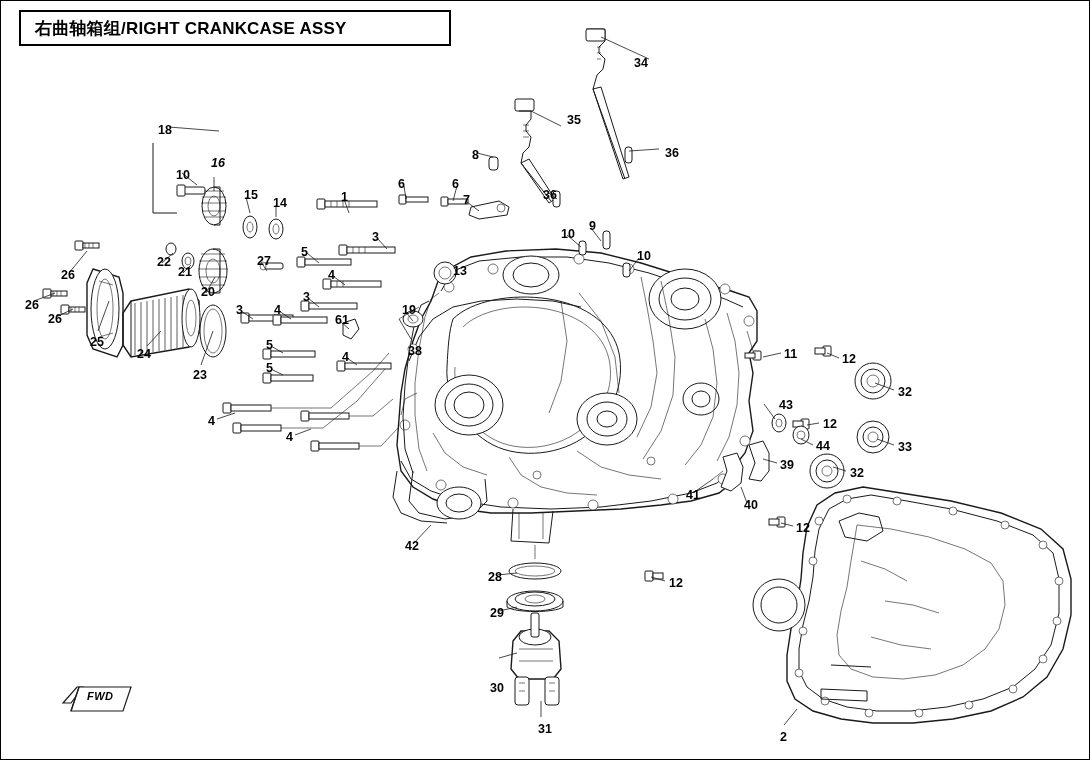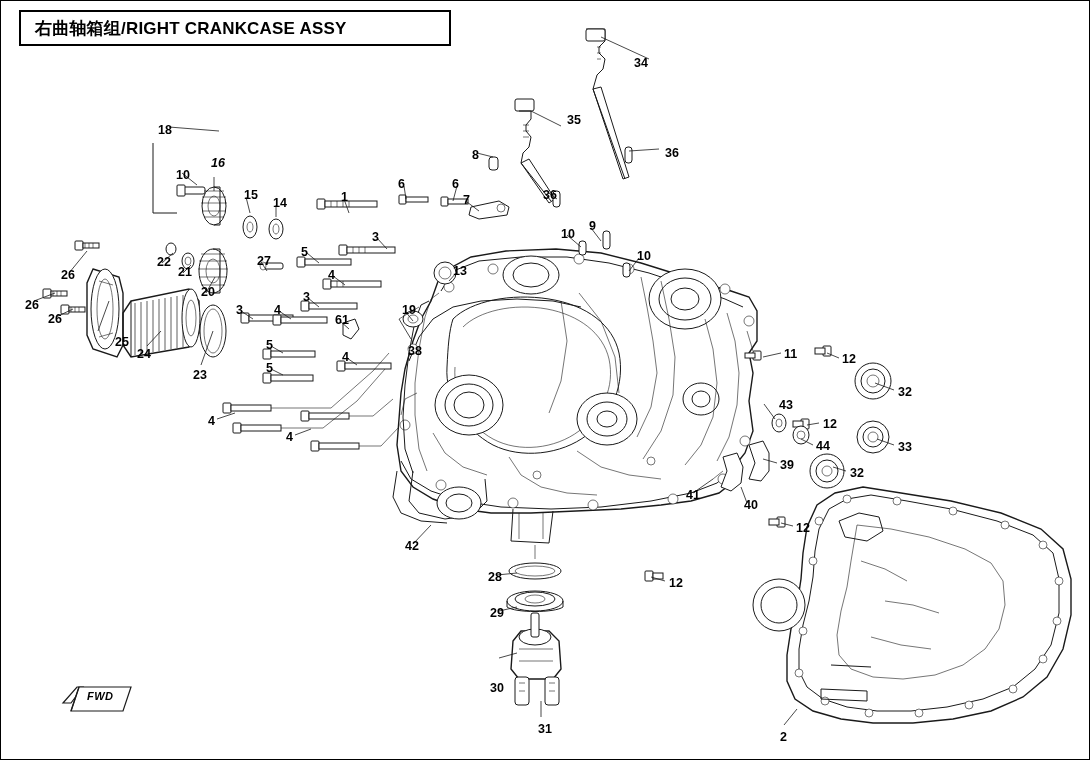--- a/index.html
+++ b/index.html
@@ -611,21 +611,21 @@
       <div class="callout" style="left: 177px; top: 265px;">21</div>
       <div class="callout" style="left: 60px; top: 268px;">26</div>
       <div class="callout" style="left: 452px; top: 264px;">13</div>
       <div class="callout" style="left: 327px; top: 268px;">4</div>
       <div class="callout" style="left: 200px; top: 285px;">20</div>
       <div class="callout" style="left: 24px; top: 298px;">26</div>
       <div class="callout" style="left: 302px; top: 290px;">3</div>
       <div class="callout" style="left: 235px; top: 303px;">3</div>
       <div class="callout" style="left: 47px; top: 312px;">26</div>
       <div class="callout" style="left: 273px; top: 303px;">4</div>
-      <div class="callout" style="left: 89px; top: 335px; padding-left: 25px;">25</div>
+      <div class="callout" style="left: 89px; top: 335px;">25</div>
       <div class="callout" style="left: 401px; top: 303px;">19</div>
       <div class="callout" style="left: 334px; top: 313px;">61</div>
       <div class="callout" style="left: 265px; top: 338px;">5</div>
       <div class="callout" style="left: 136px; top: 347px;">24</div>
       <div class="callout" style="left: 407px; top: 344px;">38</div>
       <div class="callout" style="left: 341px; top: 350px;">4</div>
       <div class="callout" style="left: 265px; top: 361px;">5</div>
       <div class="callout" style="left: 192px; top: 368px;">23</div>
       <div class="callout" style="left: 783px; top: 347px;">11</div>
       <div class="callout" style="left: 841px; top: 352px;">12</div>

